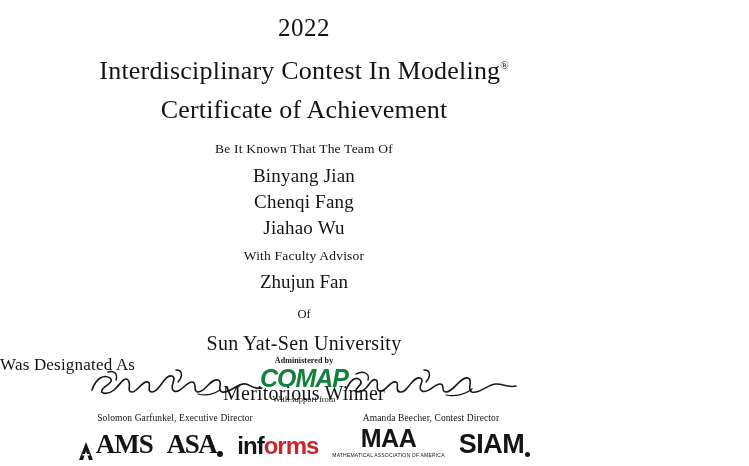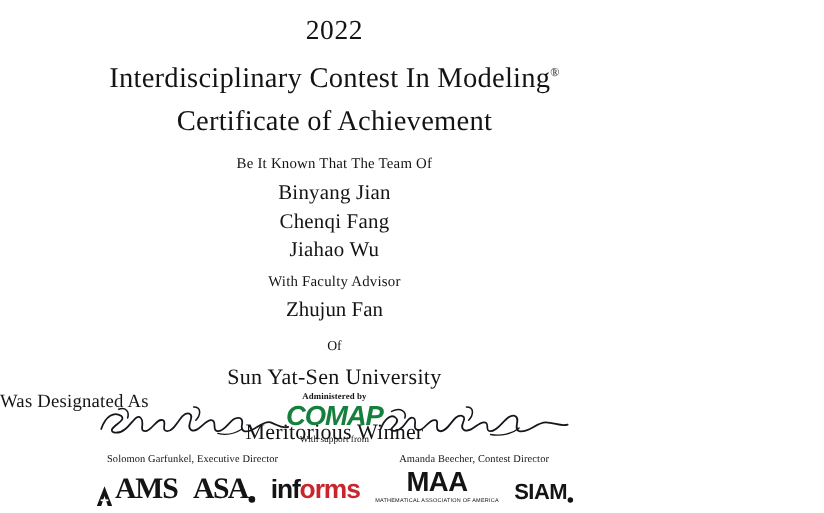--- a/index.html
+++ b/index.html
@@ -200,21 +200,21 @@
     line-height: 1;
   }
   .logo-maa-sub {
     font-size: 5px;
     letter-spacing: 0.2px;
     font-family: "Liberation Sans", sans-serif;
     margin-top: 1px;
   }
   .logo-siam {
     font-family: "Liberation Sans", sans-serif;
-    font-size: 20px;
+    font-size: 27px;
     font-weight: bold;
     letter-spacing: -0.5px;
     position: relative;
   }
   .logo-siam .dot2 {
     display: inline-block;
     width: 5px; height: 5px;
     border-radius: 50%;
     background: #141414;
     margin-left: 1px;

